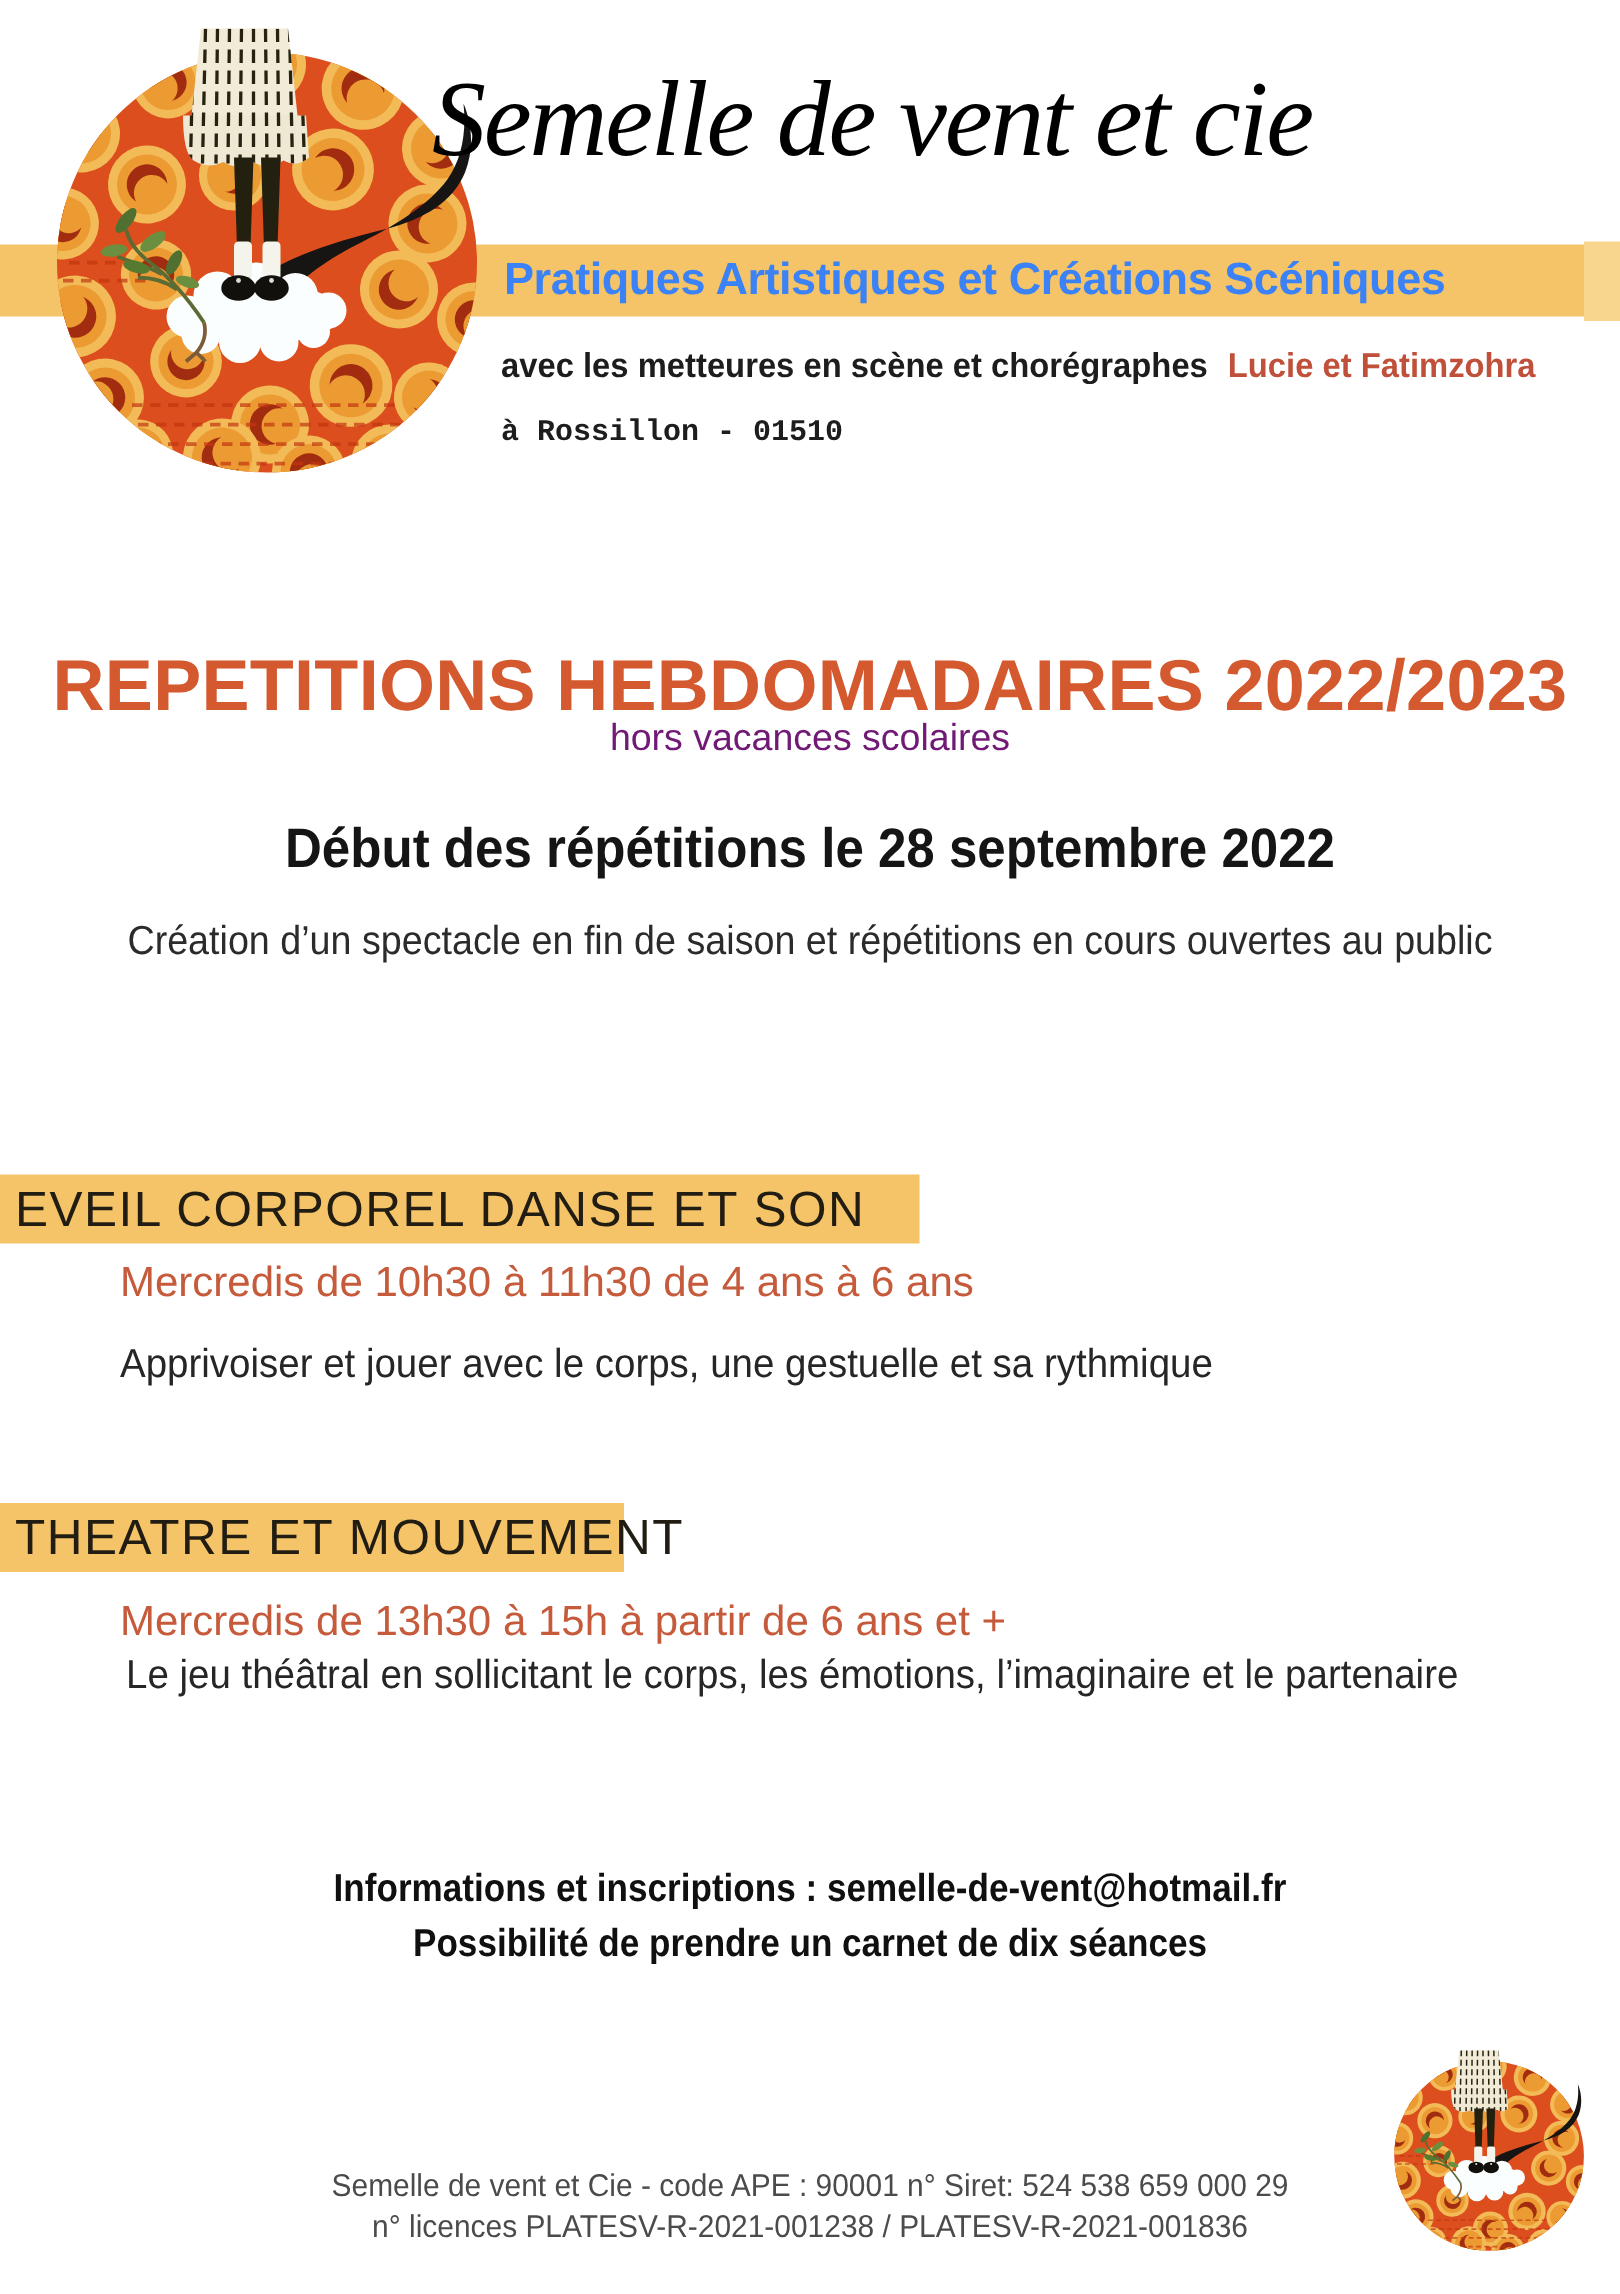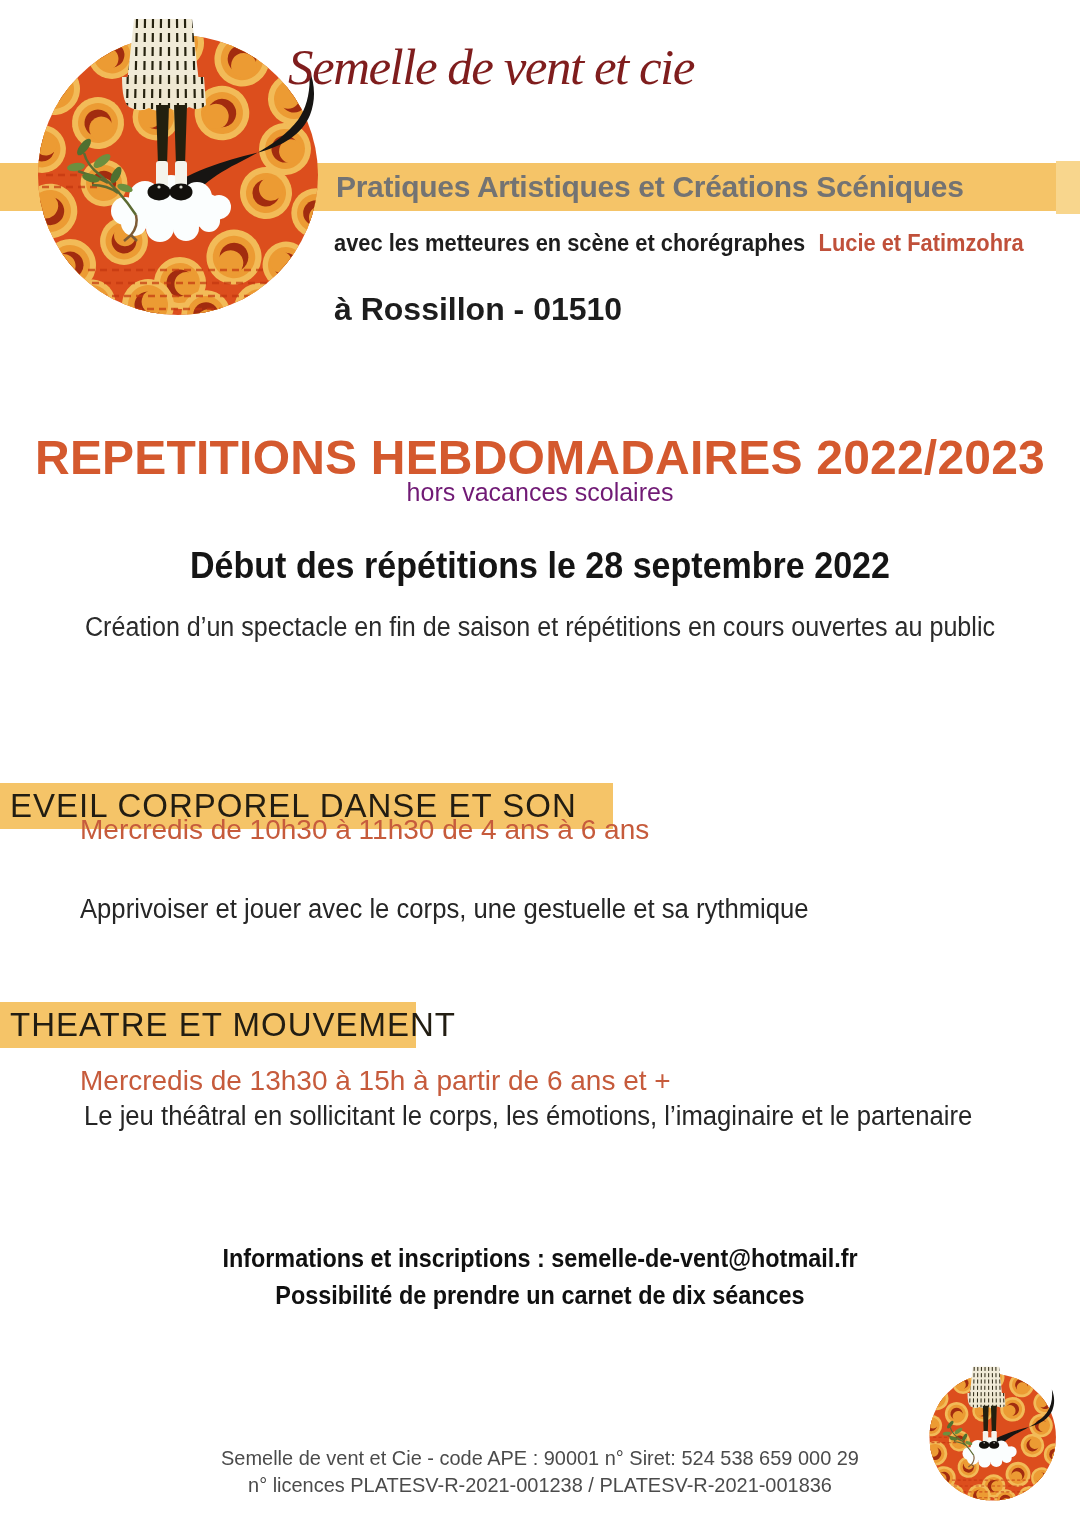--- a/index.html
+++ b/index.html
@@ -13,47 +13,47 @@
   .abs { position:absolute; }
 
   
   .band { top:163px; left:0; width:1056px; height:48px; background:var(--band-yellow,#f5c468); }
   .band-tail { top:161px; left:1056px; width:24px; height:53px; background:var(--band-yellow-light,#f8d68d); }
   .logo-main { left:28px; top:15px; width:330px; height:310px; }
   .logo-footer { left:925px; top:1365px; width:149px; height:140px; }
   .title {
     left:288px; top:38px; width:760px; height:110px;
     font-family:"Liberation Serif", serif; font-style:italic; font-weight:400;
-    font-size:51px; letter-spacing:-1.5px; color:#7f1d1d; white-space:nowrap;
+    font-size:72px; letter-spacing:-1.5px; color:#000000; white-space:nowrap;
   }
   .banner-text {
     left:336px; top:163px; height:48px; line-height:48px;
-    font-weight:bold; font-size:30px; color:#737373; white-space:nowrap; letter-spacing:-0.3px;
+    font-weight:bold; font-size:30px; color:#3b82f6; white-space:nowrap; letter-spacing:-0.3px;
   }
   .team-line { left:334px; top:230px; font-weight:bold; font-size:23px; white-space:nowrap;
     transform:scaleX(0.95); transform-origin:left center; }
   .team-names { color:var(--names-orange,#c0503a); margin-left:14px; }
-  .location-line { left:334px; top:291px; font-weight:bold; font-size:32px; }
+  .location-line { left:334px; top:277px; font-weight:bold; font-size:20px;font-family:Liberation Mono, monospace; }
 
   
   .center { left:0; width:1080px; text-align:center; }
   .h-orange { top:430px; font-weight:bold; font-size:48px; color:var(--accent-orange,#d4592e); letter-spacing:0.2px; }
   .h-sub { top:478px; font-size:25px; color:#701a75; }
   .h-start { top:545px; font-weight:bold; font-size:37px; color:#151515;
     transform:scaleX(0.92); transform-origin:center; }
   .h-desc { top:612px; font-size:27px; color:#2b2b2b;
     transform:scaleX(0.93); transform-origin:center; }
 
   
   .sec-box { left:0; height:46px; background:var(--highlight-yellow,#f5c468);
     line-height:46px; padding-left:10px; font-size:33px; color:#221d12; letter-spacing:1px; white-space:nowrap; }
   .sec1-box { top:783px; width:613px; }
   .sec2-box { top:1002px; width:416px; }
   .sched { font-size:28px; color:var(--schedule-orange,#c65b3c); white-space:nowrap; }
-  .sec1-sched { left:80px; top:814px; }
+  .sec1-sched { left:80px; top:839px; }
   .sec2-sched { left:80px; top:1065px; }
   .desc { font-size:27px; color:#262626; white-space:nowrap;
     transform:scaleX(0.95); transform-origin:left center; }
   .sec1-desc { left:80px; top:894px; }
   .sec2-desc { left:84px; top:1101px; }
 
   
   .contact { font-weight:bold; font-size:26px; color:#101010;
     transform:scaleX(0.9); transform-origin:center; }
   .contact1 { top:1243px; }

